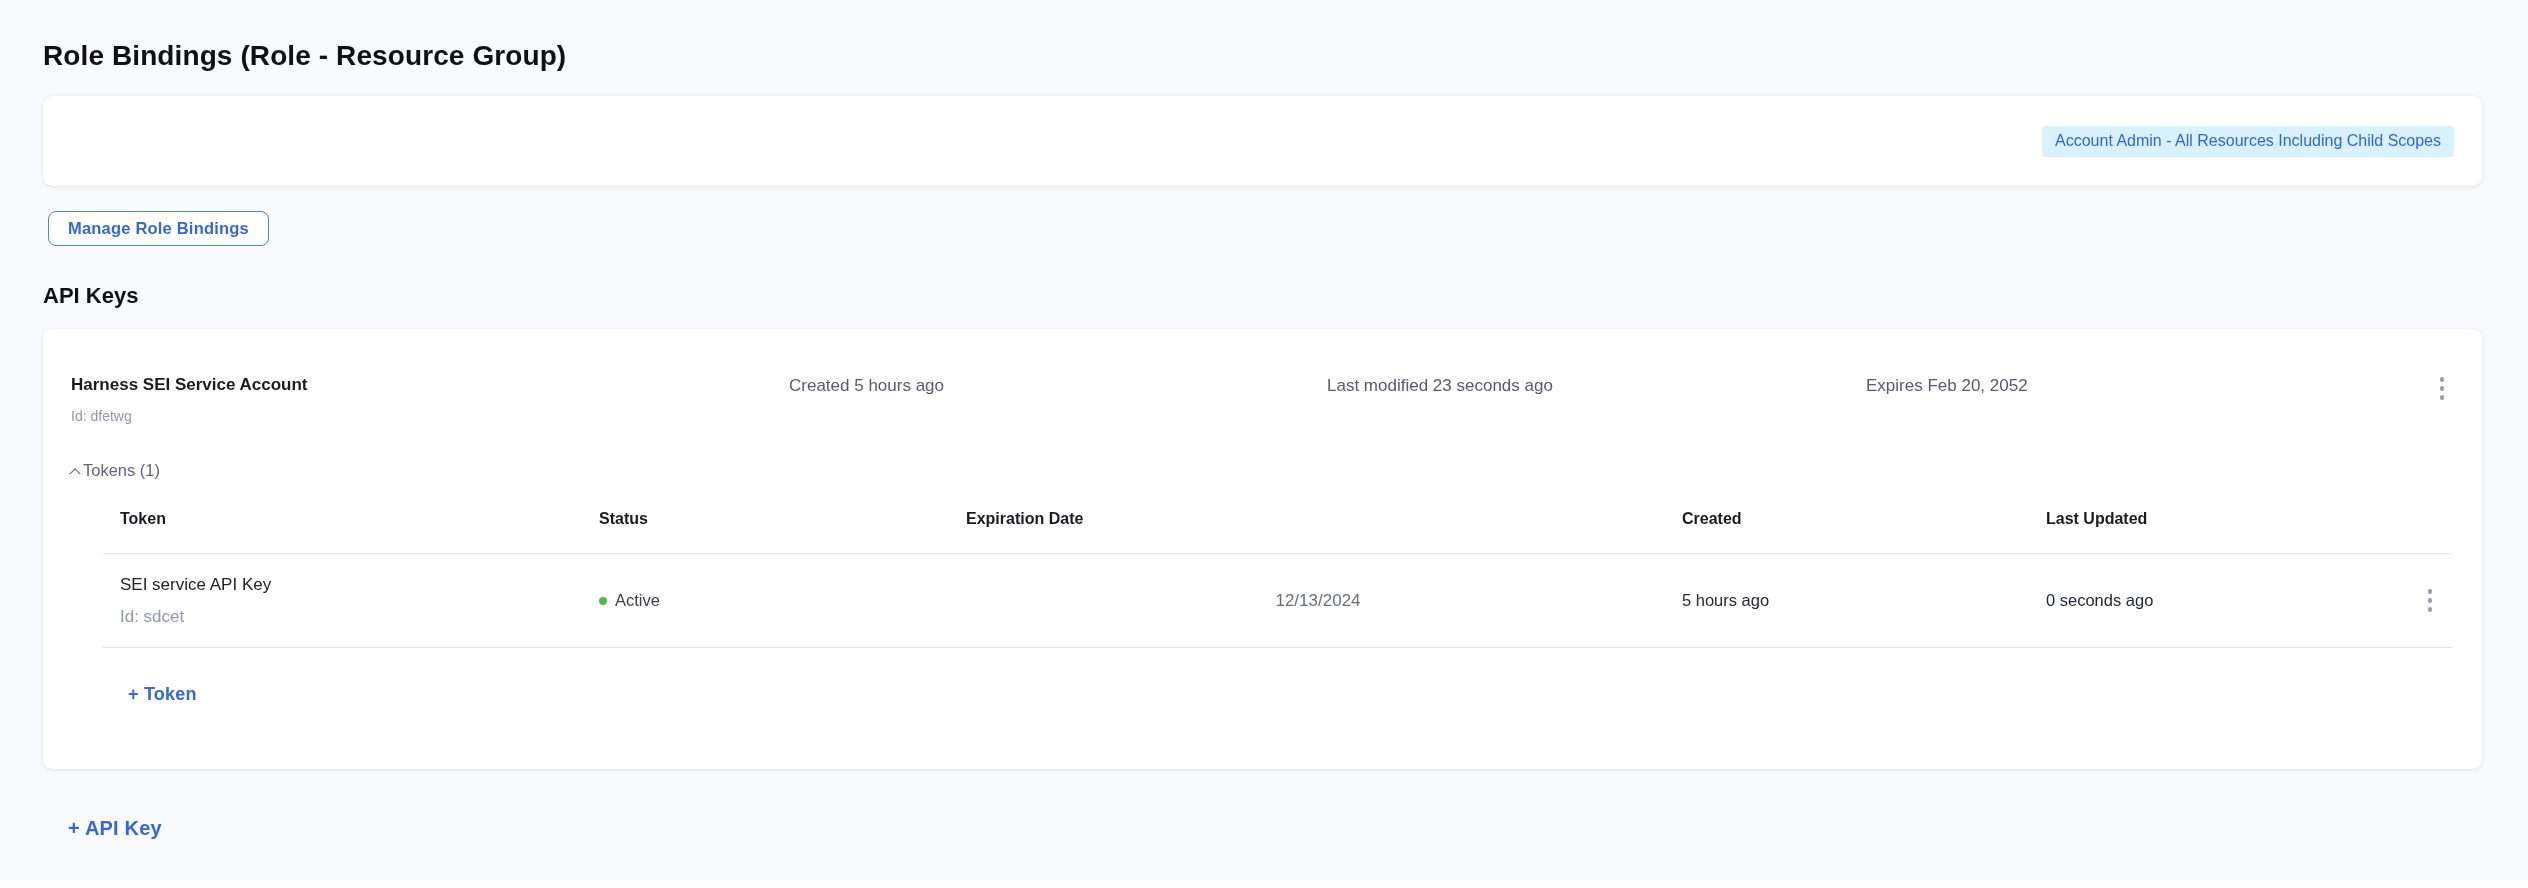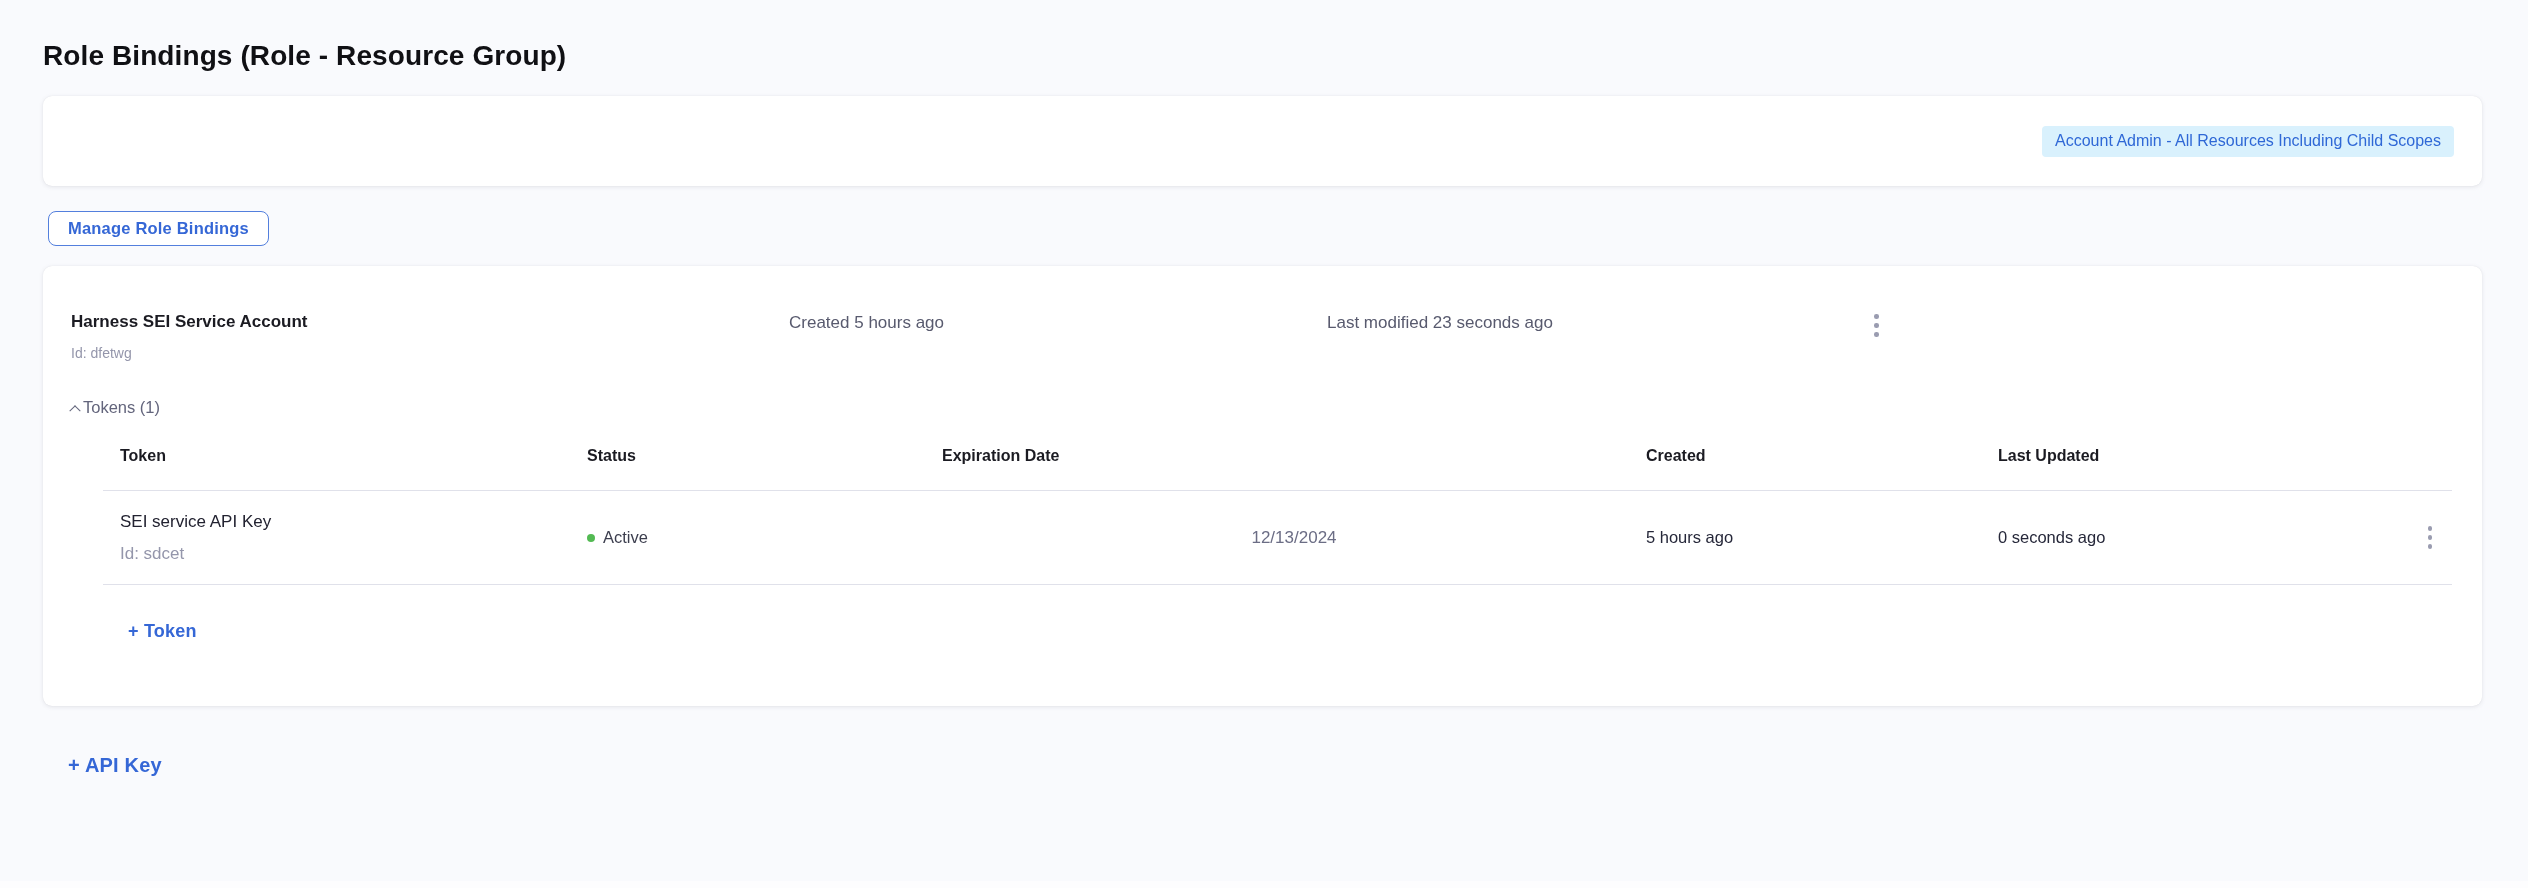--- a/index.html
+++ b/index.html
@@ -95,20 +95,21 @@
     border-top:1.6px solid #63657c;
     transform:rotate(45deg) translate(2px,2px);
     display:inline-block;
   }
   
   .tbl{margin-top:30px;margin-left:32px;}
   .tbl-grid{
     display:grid;
     grid-template-columns:484px 355px 704px 352px 1fr 44px;
     align-items:center;
+    gap:12px;
   }
   .tbl-head{height:44px;border-bottom:1px solid var(--divider);align-items:start;}
   .th{font-size:16px;font-weight:700;color:#1b1b22;}
   .th:first-child,.td-name-block{padding-left:17px;}
   .tbl-row{height:94px;border-bottom:1px solid var(--divider);}
   .td-name{font-size:17px;color:#222230;}
   .td-id{margin-top:12px;font-size:17px;color:var(--text-light);}
   .status-cell{display:flex;align-items:center;gap:8px;}
   .status-dot{width:8px;height:8px;border-radius:50%;background:var(--green);}
   .status-text{font-size:16.5px;color:#3c3e4e;}
@@ -131,30 +132,32 @@
 <div class="screen">
 
   <h1 class="page-title">Role Bindings (Role - Resource Group)</h1>
 
   <section class="card card-bindings">
     <span class="chip">Account Admin - All Resources Including Child Scopes</span>
   </section>
 
   <button class="btn-outline">Manage Role Bindings</button>
 
+  <h2 class="section-heading">API Keys</h2>
 
   <section class="card card-apikey">
 
     <div class="acct-row">
       <div class="acct-name-block">
         <div class="acct-name">Harness SEI Service Account</div>
         <div class="acct-id">Id: dfetwg</div>
       </div>
       <div class="meta created">Created 5 hours ago</div>
       <div class="meta modified">Last modified 23 seconds ago</div>
+      <div class="meta expires">Expires Feb 20, 2052</div>
       <button class="kebab" aria-label="menu">
         <span class="dot"></span>
         <span class="dot"></span>
         <span class="dot"></span>
       </button>
     </div>
 
     <button class="tokens-toggle">
       <span class="chev"></span>
       <span>Tokens (1)</span>

